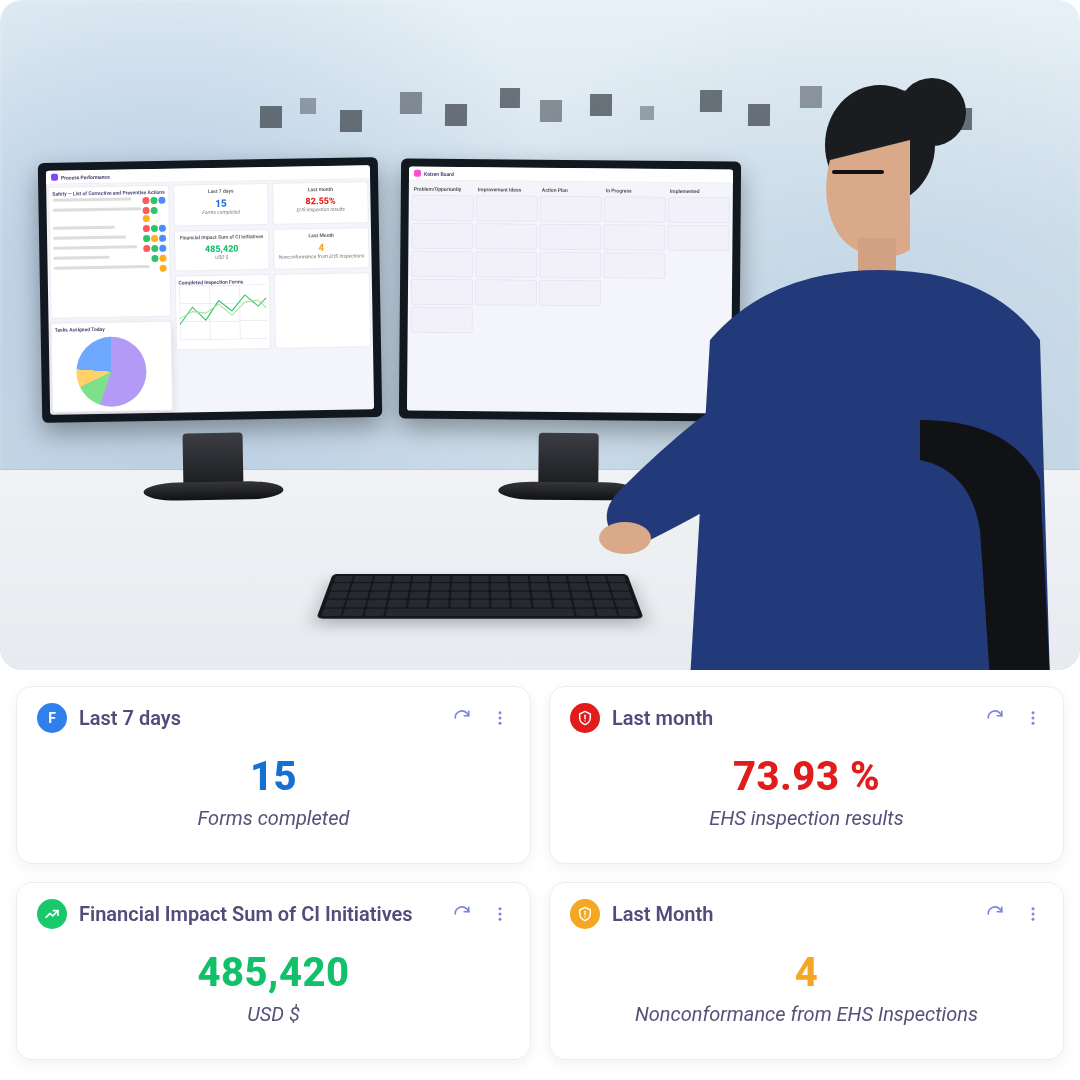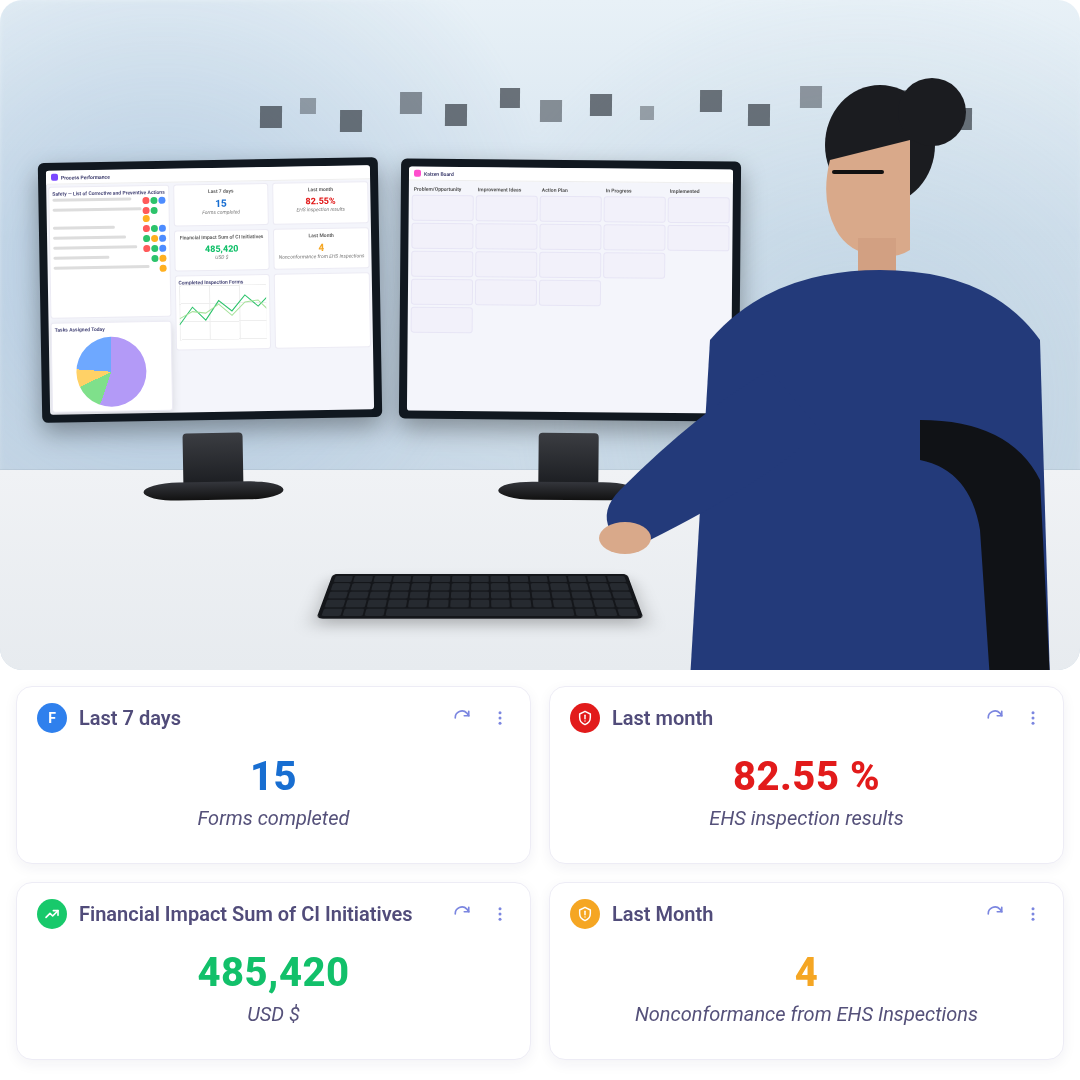--- a/index.html
+++ b/index.html
@@ -574,21 +574,21 @@
         <div class="icon-btn">
           <svg width="18" height="18" viewBox="0 0 24 24" fill="currentColor">
               <circle cx="12" cy="5" r="2"></circle>
               <circle cx="12" cy="12" r="2"></circle>
               <circle cx="12" cy="19" r="2"></circle>
             </svg>
         </div>
       </div>
     </div>
     <div class="card-body">
-      <div class="kpi-value v-red">82.55 %</div>
+      <div class="kpi-value v-red">73.93 %</div>
       <div class="kpi-label">EHS inspection results</div>
     </div>
   </div>
 
   <div class="card">
     <div class="card-header">
       <div class="badge badge-green">
         <svg width="16" height="16" viewBox="0 0 24 24" fill="none" stroke="#fff" stroke-width="2.4" stroke-linecap="round" stroke-linejoin="round">
             <polyline points="3 17 9 11 13 15 21 7"></polyline>
             <polyline points="14 7 21 7 21 14"></polyline>

